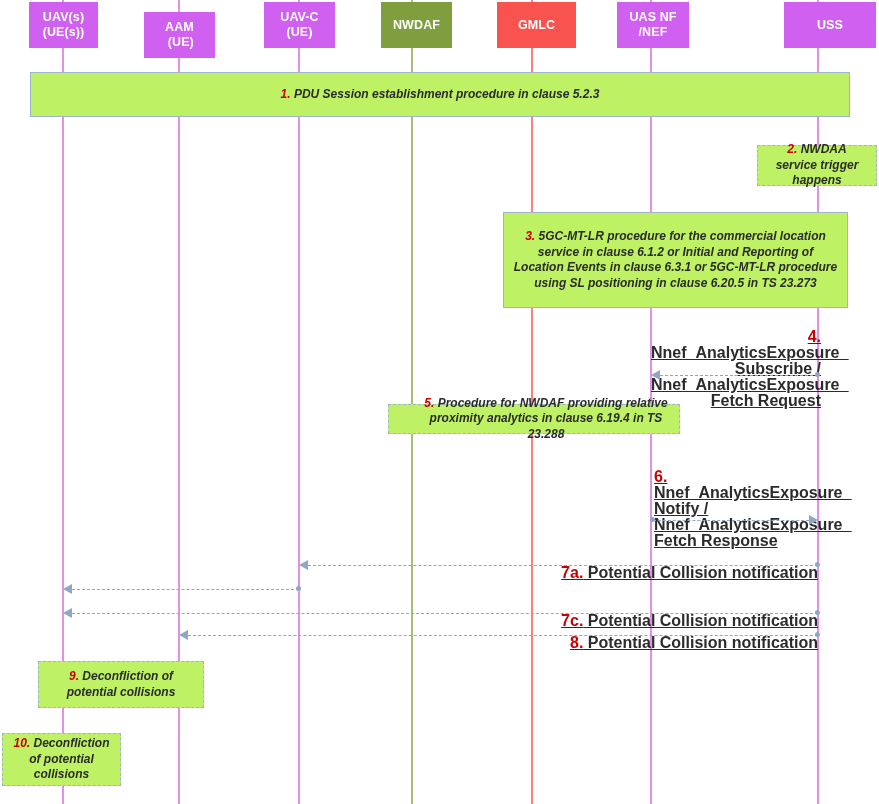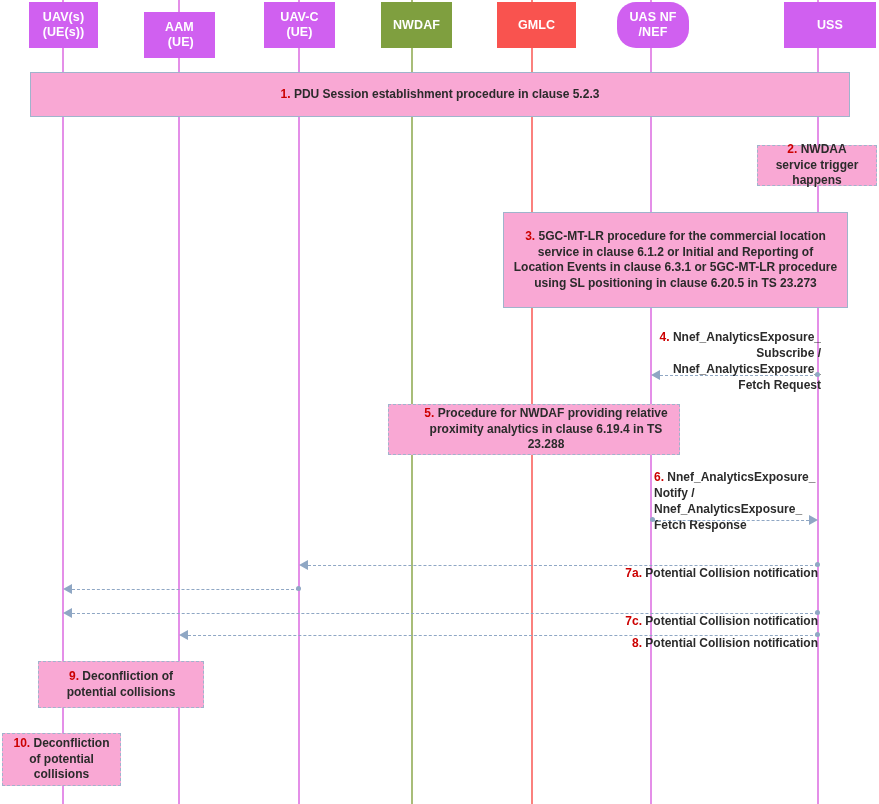--- a/index.html
+++ b/index.html
@@ -31,48 +31,50 @@
     font-weight: bold;
     font-size: 12.5px;
     line-height: 15px;
     letter-spacing: 0.1px;
     box-sizing: border-box;
     padding: 2px;
   }
   .note-box {
     position: absolute;
     box-sizing: border-box;
-    background: #f9a8d4;
+    background: #bef264;
     color: #2b2b2b;
     font-size: 12px;
     line-height: 15.5px;
     font-weight: bold;
     display: flex;
     align-items: center;
     justify-content: center;
     text-align: center;
     padding: 4px 8px;
+    font-style: italic;
   }
   .note-box.solid {
     border: 1px solid #9fb4cc;
   }
   .note-box.dashed {
     border: 1px dashed #9fb4cc;
   }
   .step-num {
     color: #cc0000;
     font-weight: bold;
   }
   .msg-label {
     position: absolute;
-    font-size: 12px;
+    font-size: 16px;
     line-height: 16px;
     font-weight: bold;
     color: #2b2b2b;
     white-space: pre-line;
+    text-decoration: underline;
   }
   .msg-label.align-right { text-align: right; }
   .msg-label.align-left  { text-align: left; }
   .arrow-line {
     position: absolute;
     height: 0;
     border-top: 1px dashed #8fa7c4;
   }
   .arrow-head {
     position: absolute;
@@ -109,21 +111,21 @@
   <div class="lifeline" style="left:817px; background:#e48fe8;"></div>
 
   <div class="actor-box" style="left: 29px; top: 2px; width: 69px; height: 46px; background: rgb(208, 96, 240); white-space: pre-line;">UAV(s)
 (UE(s))</div>
   <div class="actor-box" style="left: 144px; top: 12px; width: 71px; height: 46px; background: rgb(208, 96, 240); white-space: pre-line; text-align: right;">AAM
 (UE)</div>
   <div class="actor-box" style="left: 264px; top: 2px; width: 71px; height: 46px; background: rgb(208, 96, 240); white-space: pre-line;">UAV-C
 (UE)</div>
   <div class="actor-box" style="left: 381px; top: 2px; width: 71px; height: 46px; background: rgb(127, 159, 63); white-space: pre-line;">NWDAF</div>
   <div class="actor-box" style="left: 497px; top: 2px; width: 79px; height: 46px; background: rgb(249, 83, 79); white-space: pre-line;">GMLC</div>
-  <div class="actor-box" style="left: 617px; top: 2px; width: 72px; height: 46px; background: rgb(208, 96, 240); white-space: pre-line; border-radius: 19px;">UAS NF
+  <div class="actor-box" style="left: 617px; top: 2px; width: 72px; height: 46px; background: rgb(208, 96, 240); white-space: pre-line;">UAS NF
 /NEF</div>
   <div class="actor-box" style="left: 784px; top: 2px; width: 92px; height: 46px; background: rgb(208, 96, 240); white-space: pre-line;">USS</div>
 
   <div class="note-box solid" style="left:30px; top:72px; width:820px; height:45px;">
     <span><span class="step-num">1.</span><span> PDU Session establishment procedure in clause 5.2.3</span></span>
   </div>
 
   <div class="note-box dashed" style="left:757px; top:145px; width:120px; height:41px;">
     <span><span class="step-num">2.</span><span> NWDAA service trigger happens</span></span>
   </div>
@@ -135,21 +137,21 @@
   <div class="msg-label align-right" style="left:651px; top:313px; width:170px;">
     <span class="step-num">4.</span><span> Nnef_AnalyticsExposure_
 Subscribe /
 Nnef_AnalyticsExposure_
 Fetch Request</span>
   </div>
   <div class="arrow-line" style="left:660px; top:375px; width:158px;"></div>
   <div class="arrow-head left" style="left:651px; top:370px;"></div>
   <div class="arrow-tail" style="left:815px; top:372px;"></div>
 
-  <div class="note-box dashed" style="left:388px; top:404px; width:292px; height:51px;padding-left:32px;">
+  <div class="note-box dashed" style="left:388px; top:404px; width:292px; height:30px;padding-left:32px;">
     <span><span class="step-num">5.</span><span> Procedure for NWDAF providing relative proximity analytics in clause 6.19.4 in TS 23.288</span></span>
   </div>
 
   <div class="msg-label align-left" style="left:654px; top:453px; width:180px;">
     <span class="step-num">6.</span><span> Nnef_AnalyticsExposure_
 Notify /
 Nnef_AnalyticsExposure_
 Fetch Response</span>
   </div>
   <div class="arrow-line" style="left:653px; top:520px; width:156px;"></div>

